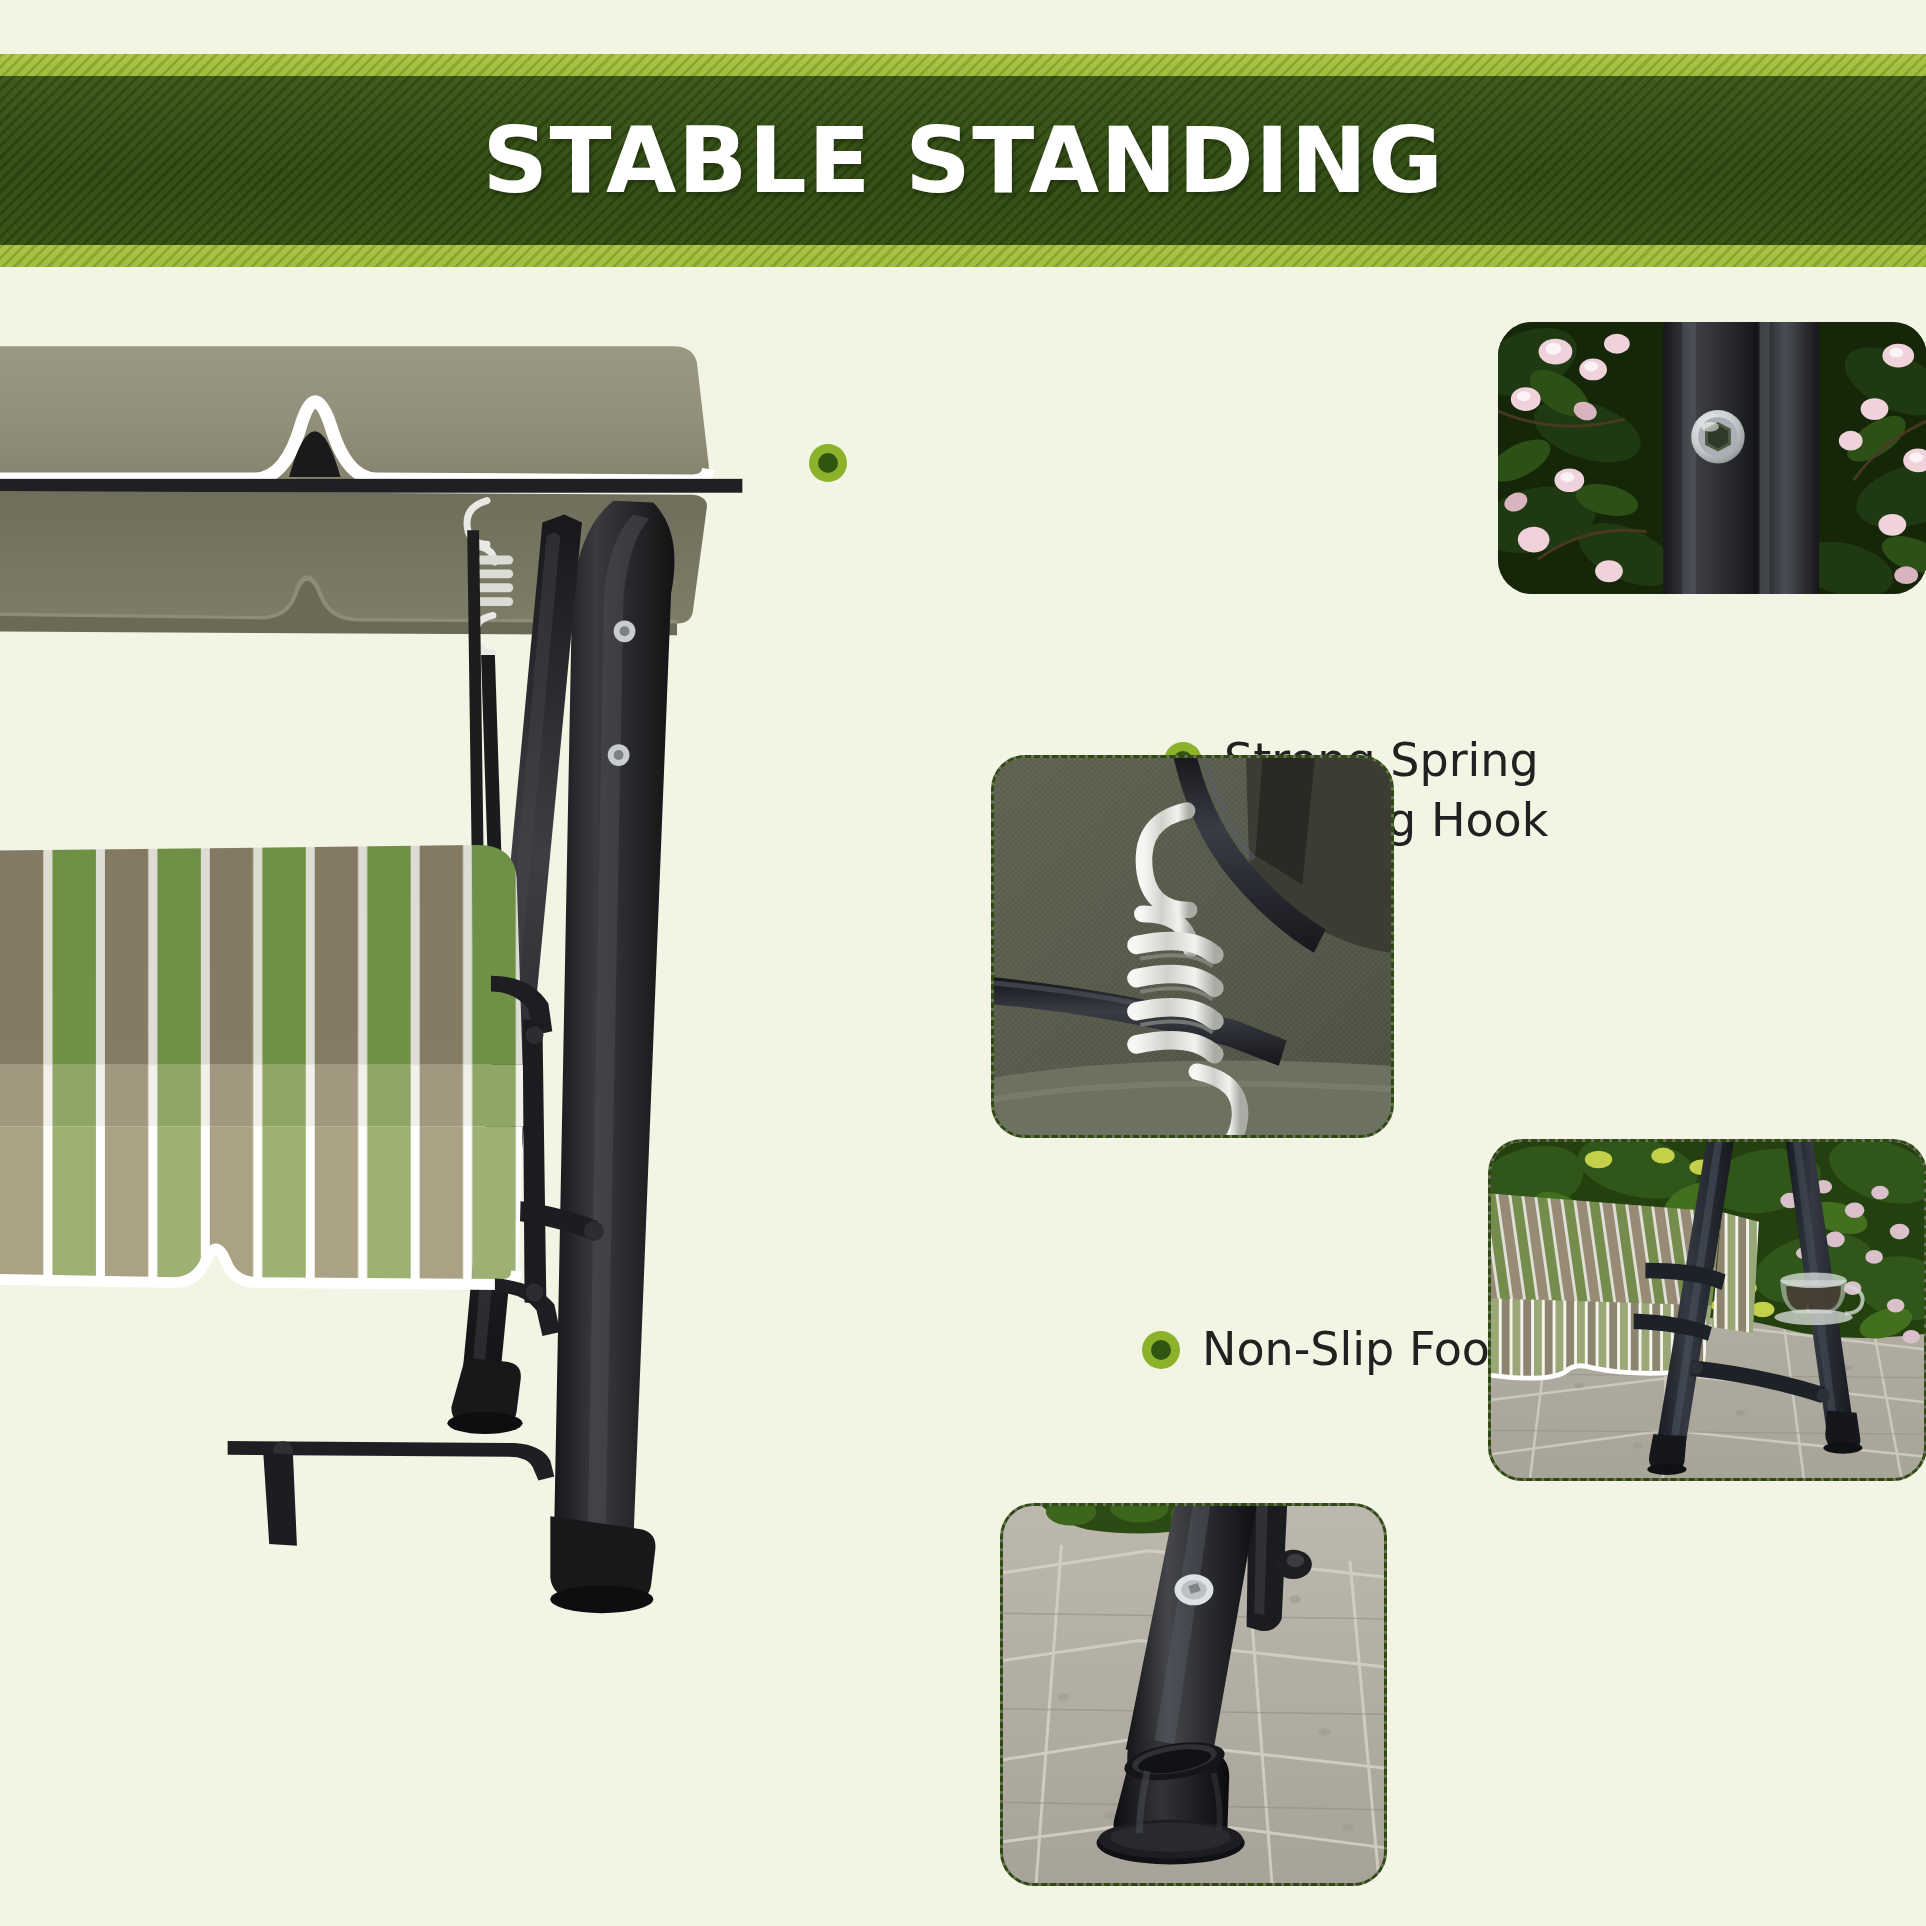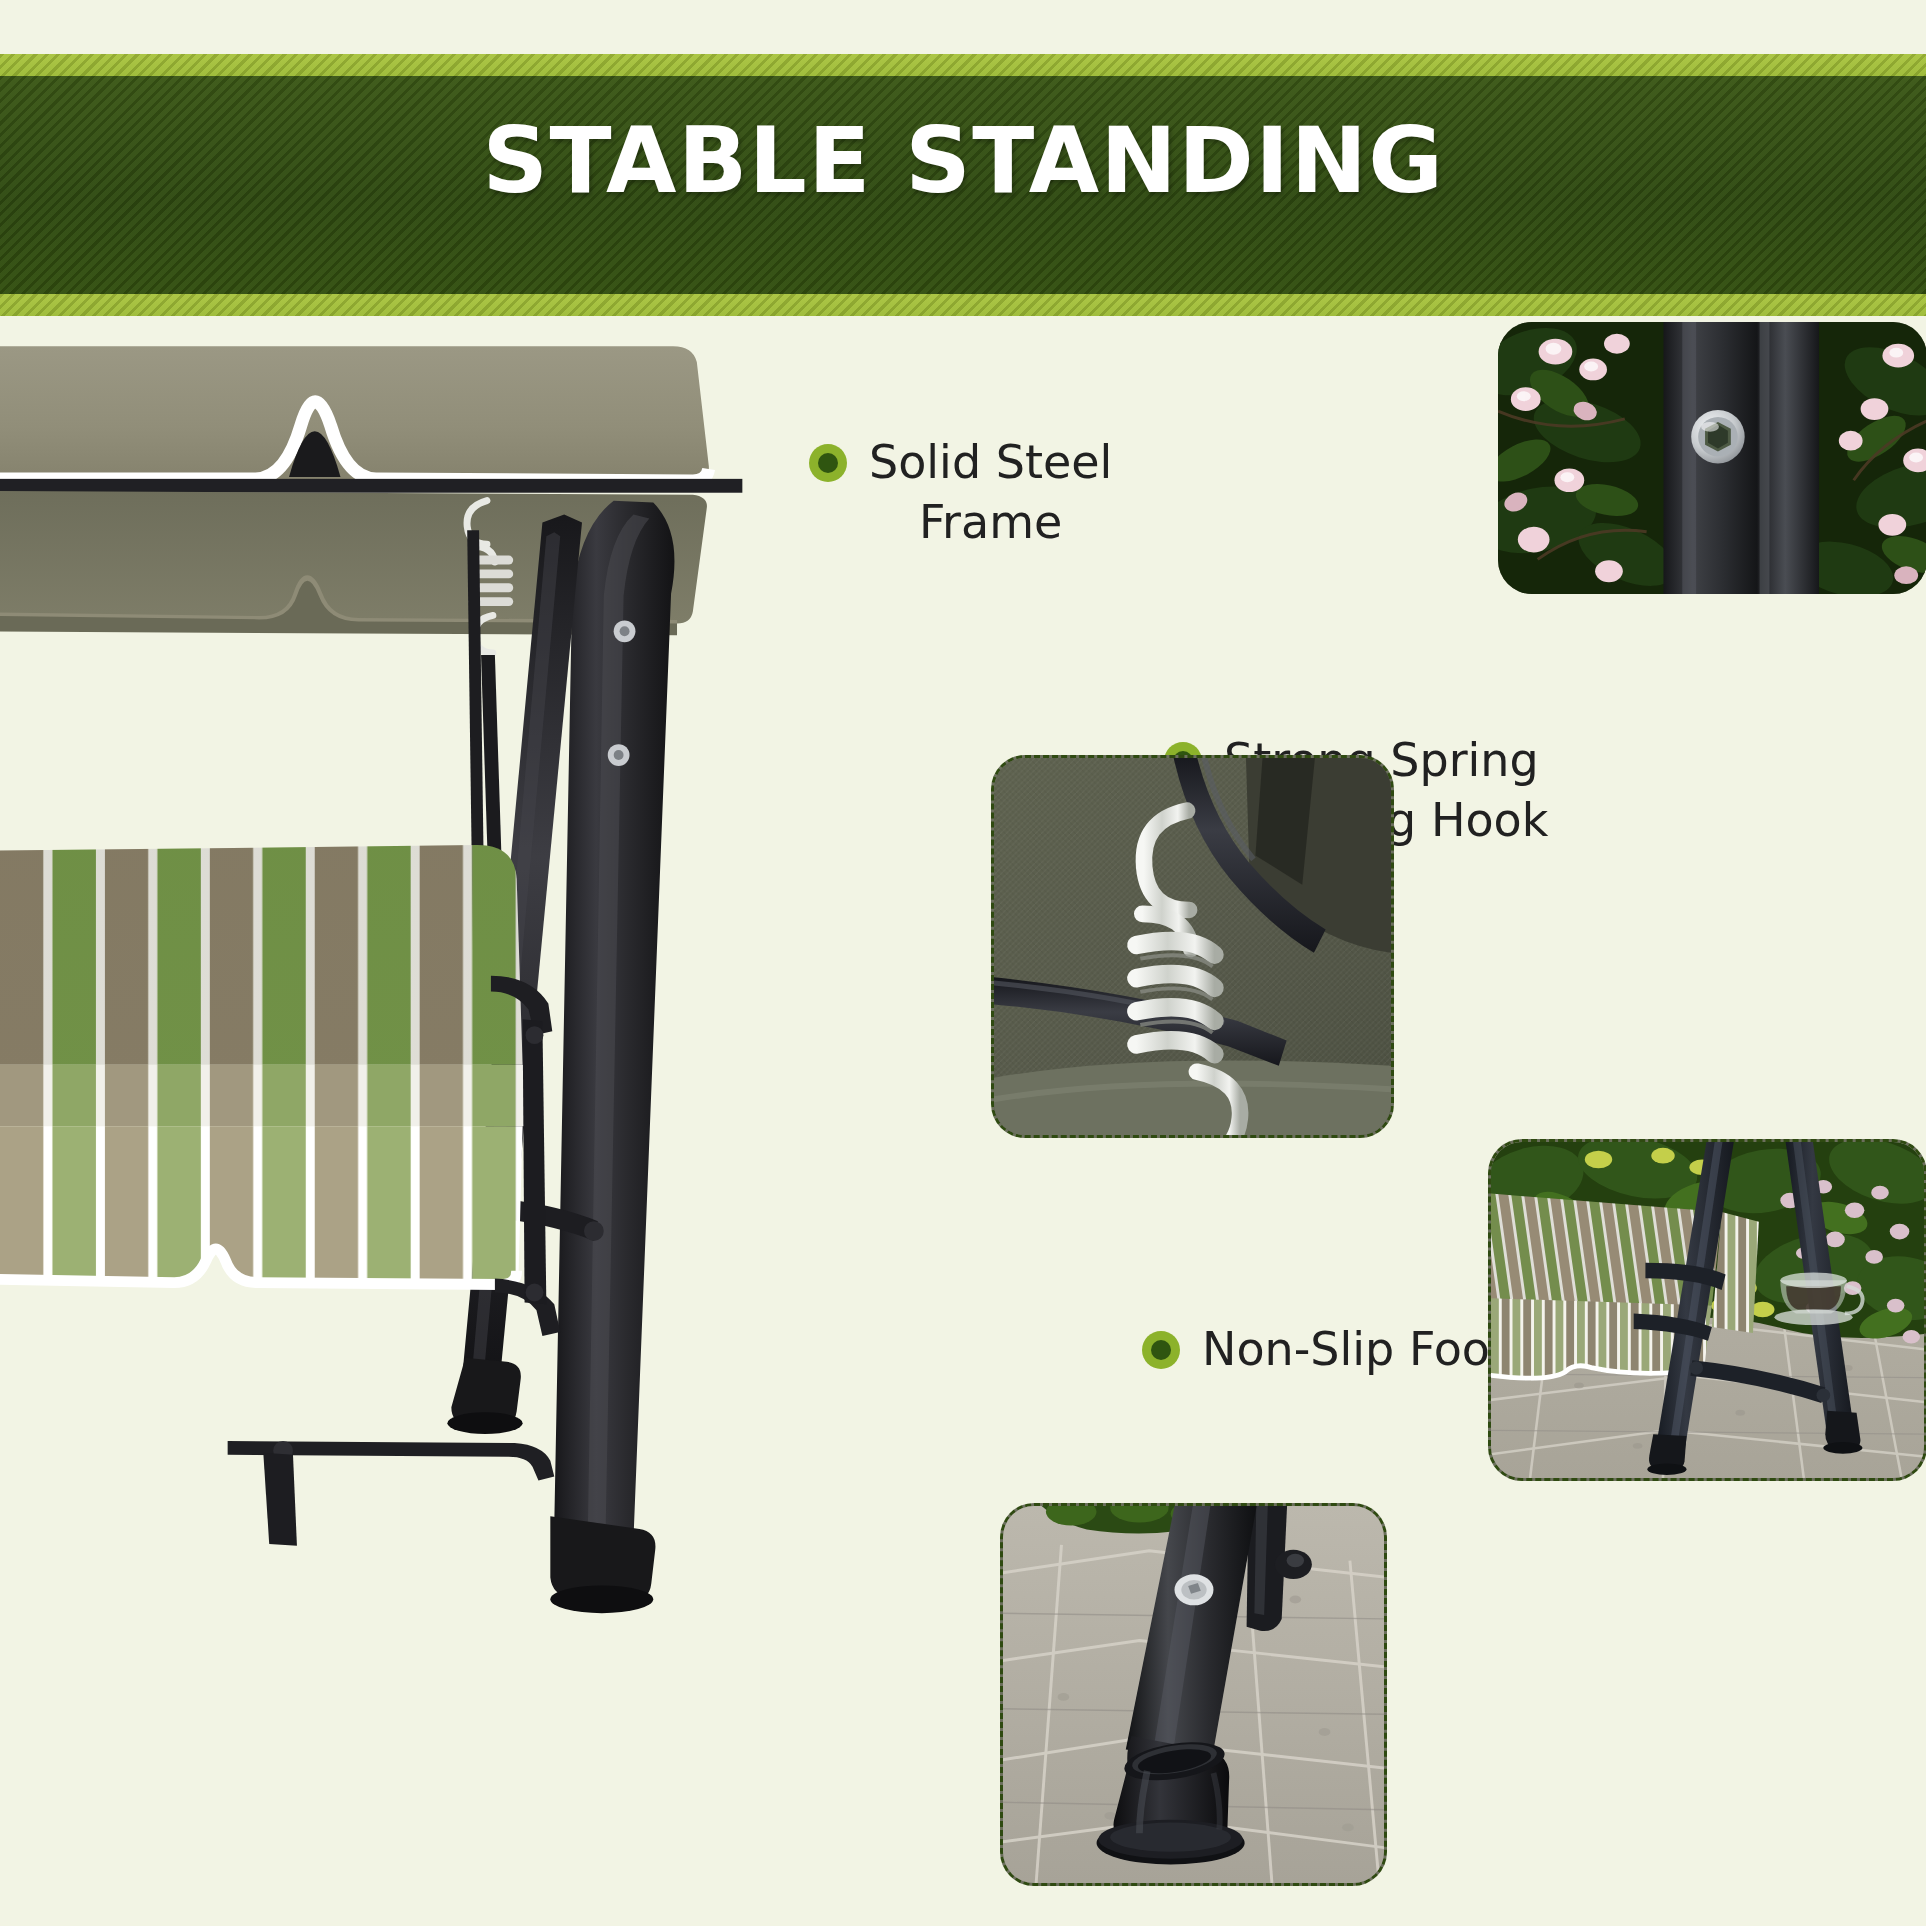--- a/index.html
+++ b/index.html
@@ -6,21 +6,21 @@
   html,body { width:1927px; height:1927px; }
   body {
     font-family:"DejaVu Sans", sans-serif;
     background:#f2f4e4;
     position:relative;
     overflow:hidden;
   }
 
   
   #banner {
-    position:absolute; left:0; top:54px; width:1927px; height:262px;
+    position:absolute; left:0; top:54px; width:1927px; height:213px;
     background:
       repeating-linear-gradient(135deg, rgba(0,0,0,.13) 0 3px, rgba(255,255,255,.03) 3px 8px),
       linear-gradient(180deg,#3d5a17 0%,#2f4a11 55%,#33500f 100%);
   }
   #banner-stripe-top, #banner-stripe-bottom {
     position:absolute; left:0; width:1927px; height:22px;
     background:
       repeating-linear-gradient(135deg, rgba(0,0,0,.12) 0 3px, rgba(255,255,255,.05) 3px 8px),
       linear-gradient(180deg,#a8c33c,#9bba33);
   }
@@ -235,21 +235,20 @@
   <path d="M 496 716 Q 536 716 554 744 L 558 772 L 540 776 L 534 750 Q 520 732 496 732 Z" fill="#1e1e22"></path>
   <path d="M 500 1022 Q 540 1024 560 1048 L 566 1076 L 548 1080 L 542 1054 Q 528 1036 500 1036 Z" fill="#1e1e22"></path>
   <path d="M 528 760 L 548 762 L 552 1048 L 530 1046 Z" fill="#1c1c20"></path>
   <ellipse cx="540" cy="776" rx="9" ry="9" fill="#2c2c31"></ellipse>
   <ellipse cx="540" cy="1036" rx="9" ry="9" fill="#2c2c31"></ellipse>
 </svg>
 </div>
 
 <div class="feature-label" id="label-1">
   <span class="bullet"></span>
-  <span class="feature-text"><span>Solid Steel</span><span class="l2">Frame</span></span>
 </div>
 
 <div class="feature-label" id="label-2">
   <span class="bullet"></span>
   <span class="feature-text"><span>Strong Spring</span><span class="l2">Hanging Hook</span></span>
 </div>
 
 <div class="feature-label" id="label-3">
   <span class="bullet"></span>
   <span class="feature-text"><span>Steady A-shaped</span></span>

